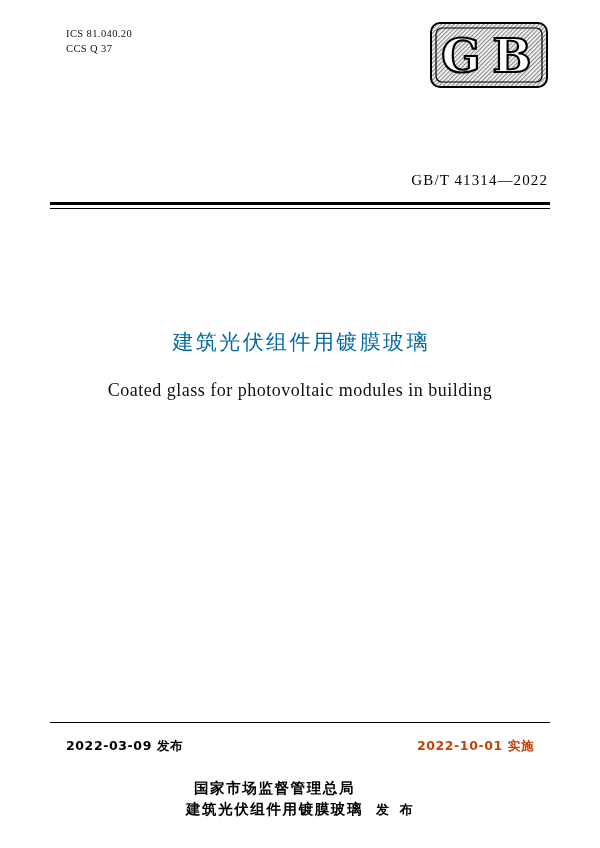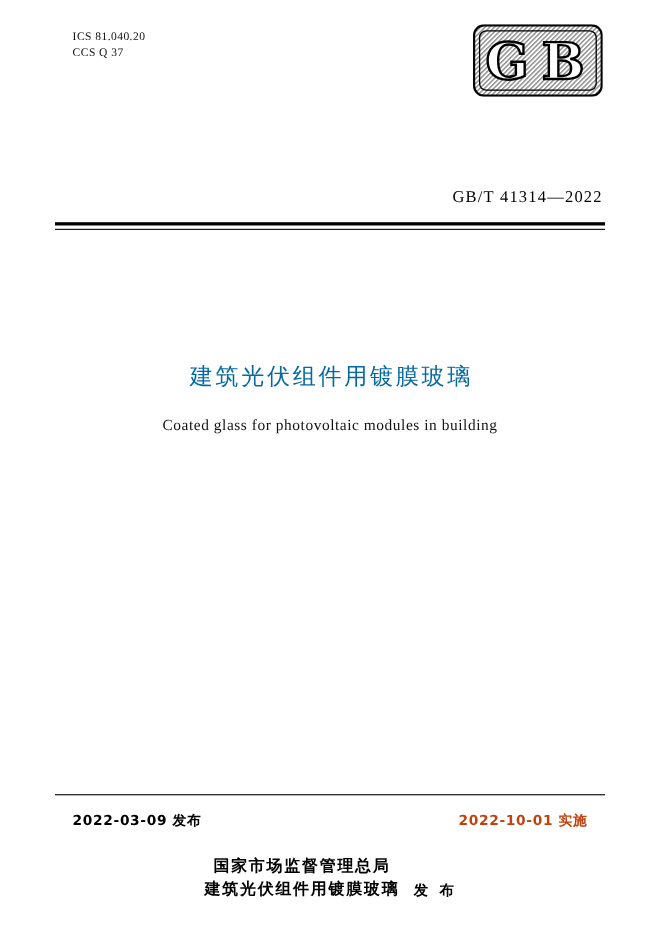--- a/index.html
+++ b/index.html
@@ -99,21 +99,21 @@
     text-indent: 2.4px;
     color: #0369a1;
   }
   .doc-title-en {
     position: absolute;
     left: 0;
     top: 380px;
     width: 600px;
     text-align: center;
     font-family: "Liberation Serif", serif;
-    font-size: 14px;
+    font-size: 18px;
     letter-spacing: 0.5px;
     color: #111;
   }
 
   
   .date-issue {
     position: absolute;
     left: 66px;
     top: 738px;
     font-family: "DejaVu Sans", sans-serif;

